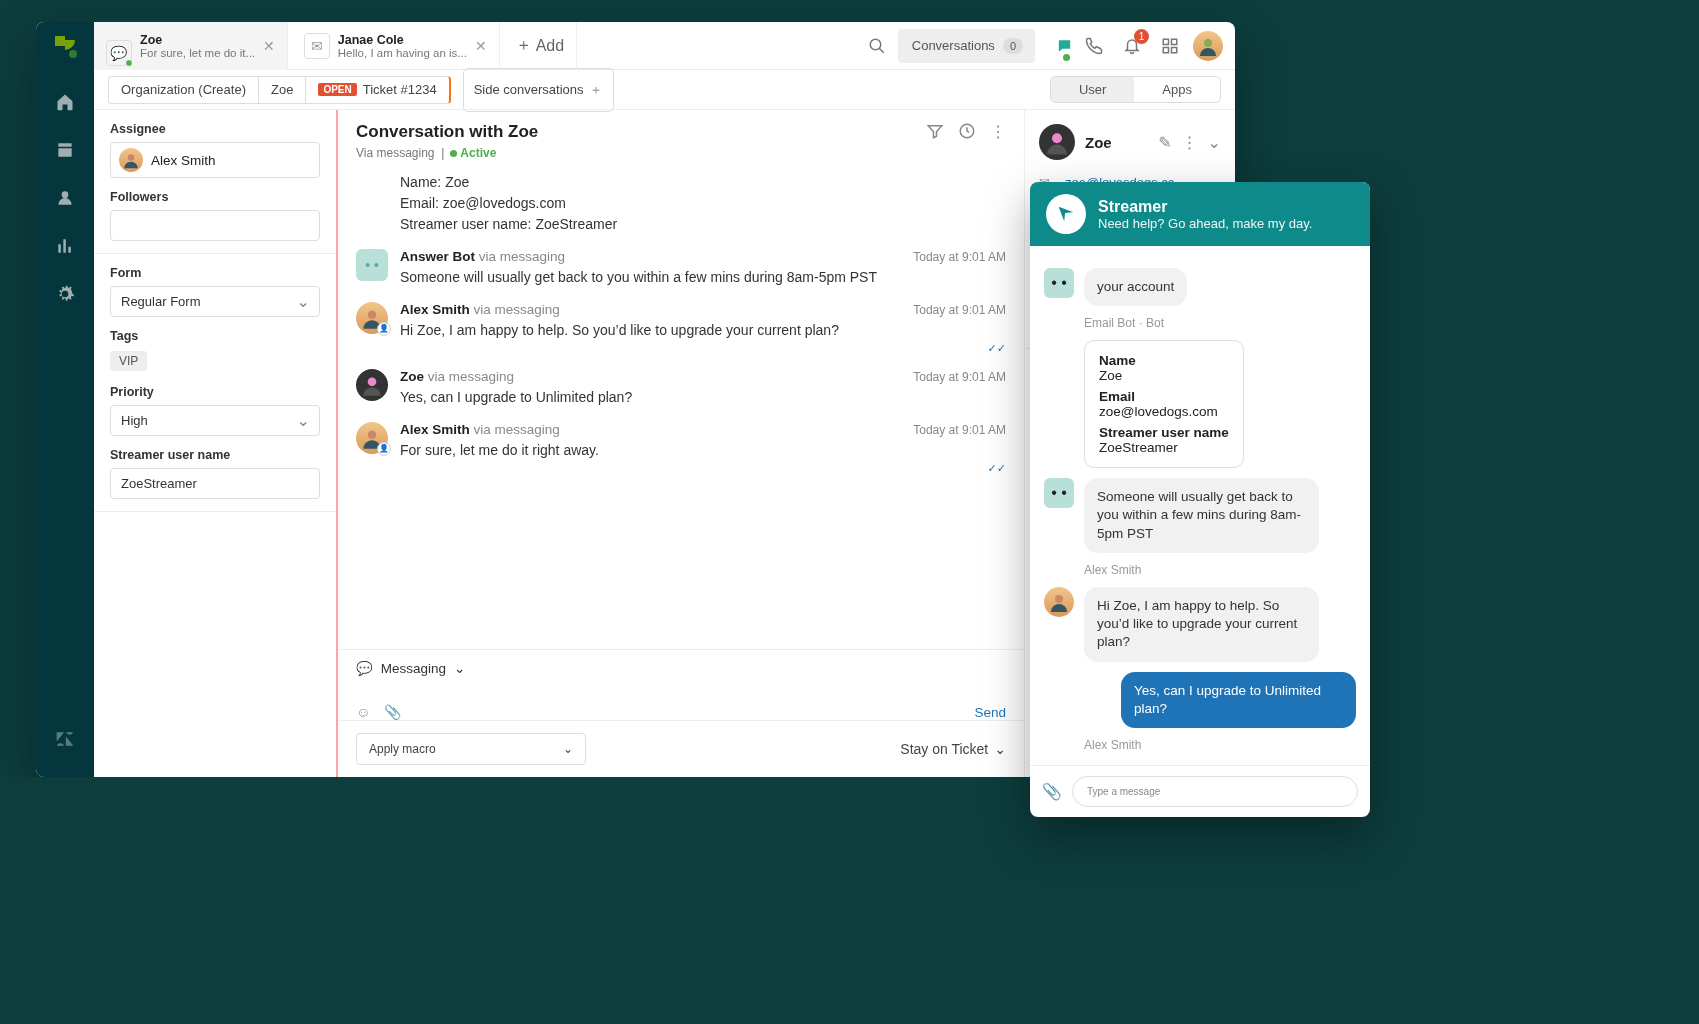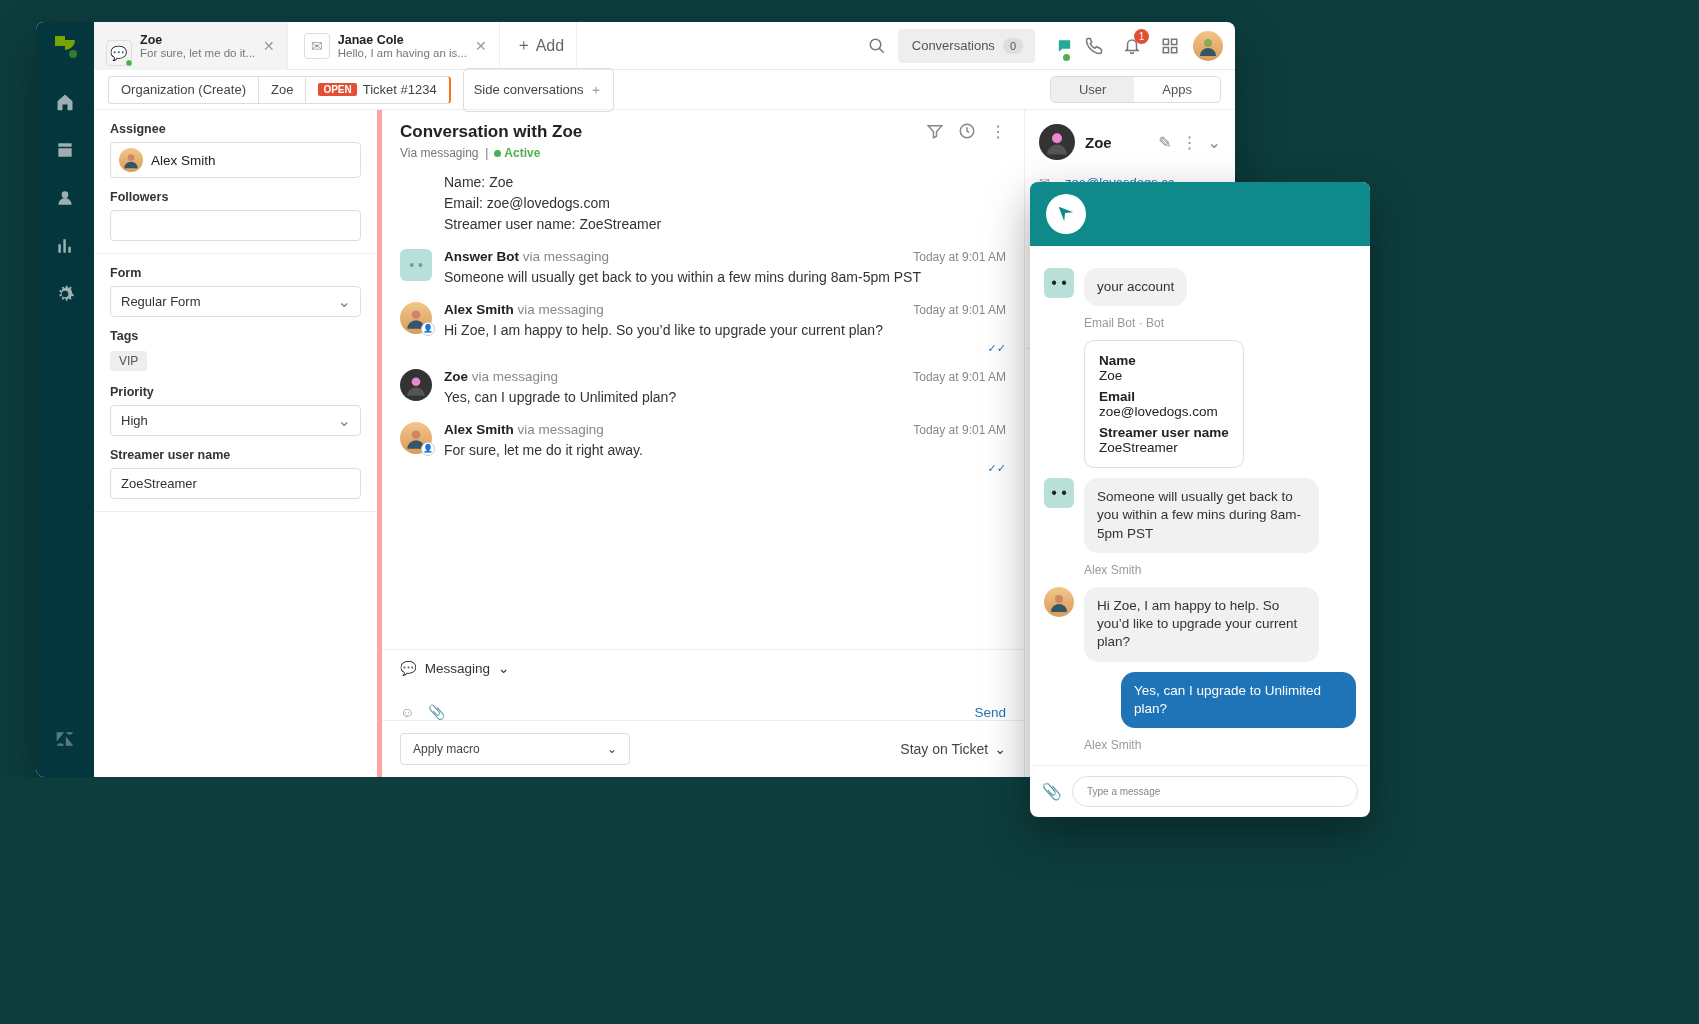--- a/index.html
+++ b/index.html
@@ -55,21 +55,21 @@
 .pill .plus { color:#888;}
 .crumbbar .flex { flex:1; }
 .viewtabs { display:flex; border:1px solid #ddd; border-radius:5px; overflow:hidden;}
 .viewtab { padding:5px 28px; font-size:13px; color:#555; cursor:pointer;}
 .viewtab.on { background:#eee;}
 
 
 .cols { flex:1; display:flex; min-height:0;}
 
 
-.lcol { width:288px; border-right:5px solid #fca5a5; overflow-y:auto;}
+.lcol { width:244px; border-right:2px solid #fca5a5; overflow-y:auto;}
 .lsec { padding:12px 16px; border-bottom:1px solid #eee;}
 .llab { font-size:12.5px; font-weight:700; color:#333; margin-bottom:6px; display:block;}
 .assignee-pill { border:1px solid #ddd; border-radius:4px; padding:5px 8px; display:flex; align-items:center; gap:8px; font-size:13.5px;}
 .input { width:100%; border:1px solid #ddd; border-radius:4px; padding:7px 10px; font-size:13px; color:#333;}
 .select { position:relative; display:flex; align-items:center;}
 .select .caret { position:absolute; right:10px; color:#888; pointer-events:none;}
 .tag-chip { display:inline-block; background:#eee; color:#555; padding:3px 9px; border-radius:3px; font-size:12px; margin-top:2px;}
 
 
 .ccol { flex:1; display:flex; flex-direction:column; border-right:1px solid #eee; min-width:0;}
@@ -502,20 +502,24 @@
   </div>
 </div>
 
 <div class="widget">
   <div class="whead">
     <div class="wlogo">
         <svg viewBox="0 0 24 24">
           <path fill="#0f8a8a" d="M4 4l16 6-9 1-1 9z"></path>
         </svg>
       </div>
+    <div>
+        <div class="wt">Streamer</div>
+        <div class="ws">Need help? Go ahead, make my day.</div>
+      </div>
   </div>
   <div class="wbody">
     <div class="wrow">
       <div class="wava bot">• •</div>
       <div class="bubble">your account</div>
     </div>
     <div class="wnm">Email Bot · Bot</div>
     <div class="wrow">
       <div style="width:30px;"></div>
       <div class="card">

